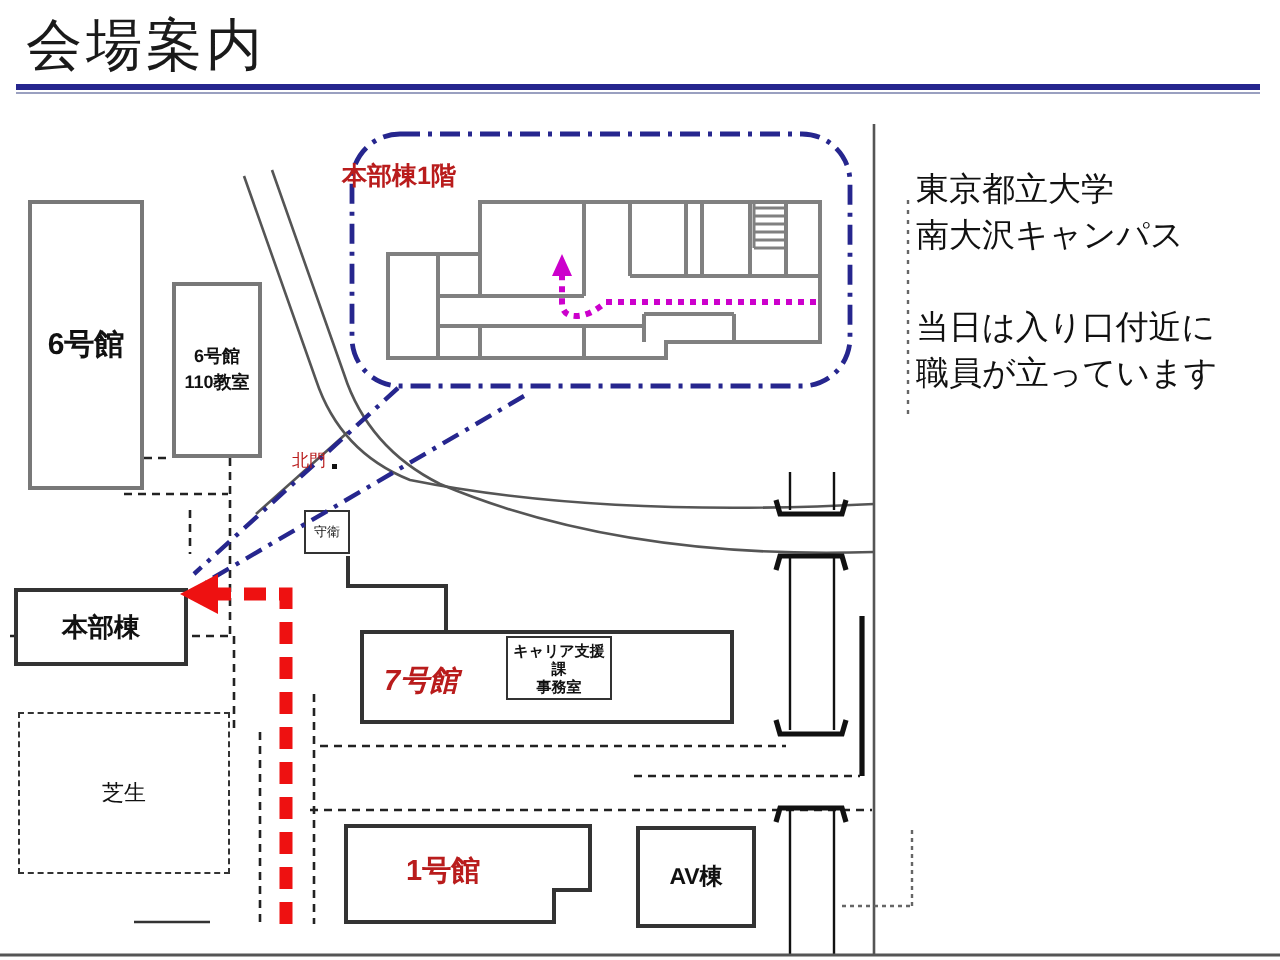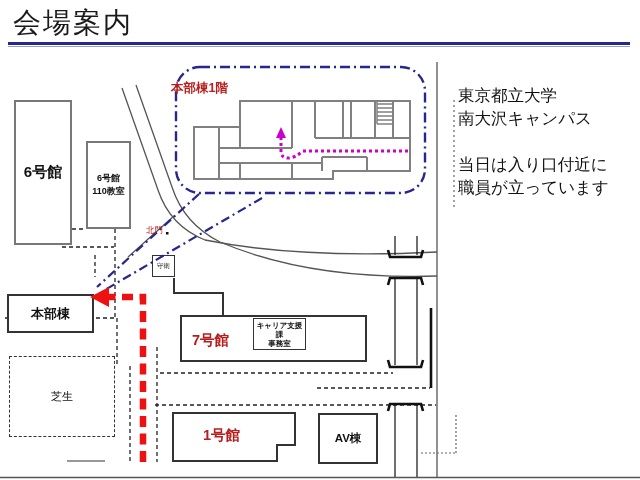--- a/index.html
+++ b/index.html
@@ -18,21 +18,21 @@
   .lbl{position:absolute;z-index:4;color:#b91c1c;white-space:nowrap;}
   #info-block{left:458px;top:84px;width:180px;font-size:16.5px;line-height:23px;color:#111;z-index:5;}
   #info-block .gap{height:23px;}
   #floorplan-label{left:171px;top:80px;font-size:12.5px;font-weight:bold;}
   #b6-label-box{left:14px;top:100px;width:58px;height:145px;font-size:15px;font-weight:bold;}
   #b6room-box{left:86px;top:141px;width:45px;height:88px;font-size:9px;font-weight:bold;line-height:13px;}
   #honbu-box{left:7px;top:294px;width:87px;height:39px;font-size:13px;font-weight:bold;}
   #guard-box{left:152px;top:255px;width:23px;height:22px;border-width:1.5px;font-size:6.5px;padding:0;}
   #kitamon-label{left:146px;top:225px;font-size:8.5px;font-weight:400;}
   #b7-box{left:180px;top:315px;width:187px;height:47px;}
-  #b7-label{left:192px;top:331px;font-size:14.5px;font-weight:bold;}
+  #b7-label{left:192px;top:331px;font-size:14.5px;font-weight:bold;font-style:italic;}
   #career-box{left:253px;top:318px;width:53px;height:32px;border-width:1.5px;
               font-size:7.5px;font-weight:bold;line-height:9px;z-index:3;}
   #lawn-box{left:9px;top:356px;width:106px;height:81px;border:1.5px dashed #333;font-size:11px;}
   #b1-label{left:203px;top:426px;font-size:14.5px;font-weight:bold;}
   #av-box{left:318px;top:413px;width:60px;height:51px;font-size:11.5px;font-weight:bold;}
 </style>
 </head>
 <body>
 
 <div id="slide">

